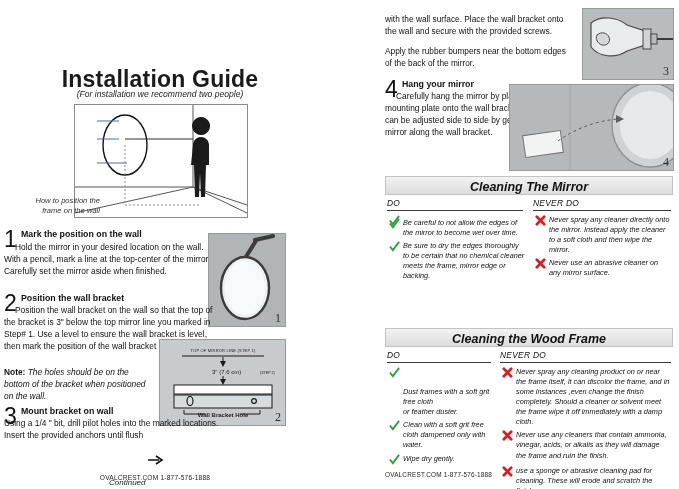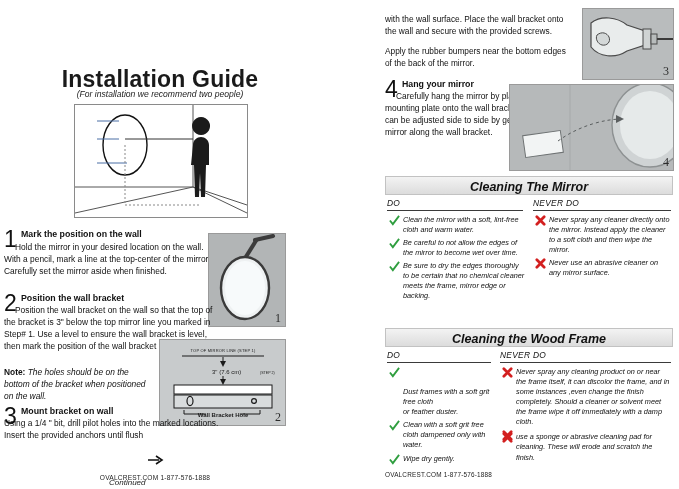--- a/index.html
+++ b/index.html
@@ -87,20 +87,22 @@
         <ellipse cx="50" cy="40" rx="22" ry="30" fill="#fff" stroke="#111" stroke-width="1.4"></ellipse>
         <line x1="22" y1="16" x2="44" y2="16" stroke="#4a6fa5" stroke-width="1"></line>
         <line x1="22" y1="34" x2="44" y2="34" stroke="#4a6fa5" stroke-width="1"></line>
         <line x1="22" y1="58" x2="52" y2="58" stroke="#4a6fa5" stroke-width="1"></line>
         <line x1="50" y1="34" x2="118" y2="34" stroke="#333" stroke-width="1"></line>
         <line x1="50" y1="40" x2="50" y2="100" stroke="#888" stroke-width="1" stroke-dasharray="2 2"></line>
         <line x1="50" y1="100" x2="124" y2="100" stroke="#888" stroke-width="1" stroke-dasharray="2 2"></line>
         <path d="M126 30 a9 9 0 1 1 .1 0 z M118 40 c0-5 4-8 8-8 s8 3 8 8 l0 20 -3 0 -1 32 -4 0 -1 -24 -1 24 -4 0 -1 -32 -3 0 z" fill="#1b1b1b"></path>
       </svg>
     </div>
+    <div class="cap-howto" style="white-space:pre-line;">How to position the
+frame on the wall</div>
 
     <div class="step" style="left:4px;top:228px;width:212px;">
       <div class="step-num">1</div>
       <div class="step-head">Mark the position on the wall</div>
       <div class="step-body" style="top:14px;width:212px;">
         <span class="ind"></span><span>Hold the mirror in your desired location on the wall. With a pencil, mark a line at the top-center of the mirror. Carefully set the mirror aside when finished.</span>
       </div>
     </div>
 
     <div class="imgbox" style="left:208px;top:233px;width:76px;height:92px;background:#b2b5b6;">
@@ -205,21 +207,20 @@
       <div class="col-hd" style="left:2px;top:22px;">DO</div>
       <div class="col-hd" style="left:148px;top:22px;">NEVER DO</div>
       <div class="rule" style="left:2px;top:34px;width:136px;"></div>
       <div class="rule" style="left:148px;top:34px;width:138px;"></div>
 
       <div class="items" style="left:4px;top:39px;width:136px;">
         <div class="item">
           <svg class="mk" viewBox="0 0 12 12">
             <path d="M1 6 L4.2 10 L11 1" stroke="#2f9e3f" stroke-width="2" fill="none"></path>
             </svg>
-          <span>Clean the mirror with a soft, lint-free cloth and warm water.</span>
         </div>
         <div class="item">
           <svg class="mk" viewBox="0 0 12 12">
             <path d="M1 6 L4.2 10 L11 1" stroke="#2f9e3f" stroke-width="2" fill="none"></path>
             </svg>
           <span>Be careful to not allow the edges of the mirror to become wet over time.</span>
         </div>
         <div class="item">
           <svg class="mk" viewBox="0 0 12 12">
             <path d="M1 6 L4.2 10 L11 1" stroke="#2f9e3f" stroke-width="2" fill="none"></path>
@@ -279,20 +280,21 @@
         <div class="item">
           <svg class="mk" viewBox="0 0 12 12">
             <path d="M2 2 L10 10 M10 2 L2 10" stroke="#d32020" stroke-width="3" stroke-linecap="round"></path>
             </svg>
           <span>Never spray any cleaning product on or near the frame itself, it can discolor the frame, and in some instances ,even change the finish completely. Should a cleaner or solvent meet the frame wipe it off immediately with a damp cloth.</span>
         </div>
         <div class="item">
           <svg class="mk" viewBox="0 0 12 12">
             <path d="M2 2 L10 10 M10 2 L2 10" stroke="#d32020" stroke-width="3" stroke-linecap="round"></path>
             </svg>
+          <span>Never use any cleaners that contain ammonia, vinegar, acids, or alkalis as they will damage the frame and ruin the finish.</span>
         </div>
         <div class="item" style="margin-top:5px;">
           <svg class="mk" viewBox="0 0 12 12">
             <path d="M2 2 L10 10 M10 2 L2 10" stroke="#d32020" stroke-width="3" stroke-linecap="round"></path>
             </svg>
           <span>use a sponge or abrasive cleaning pad for cleaning. These will erode and scratch the finish.</span>
         </div>
       </div>
     </div>
 

